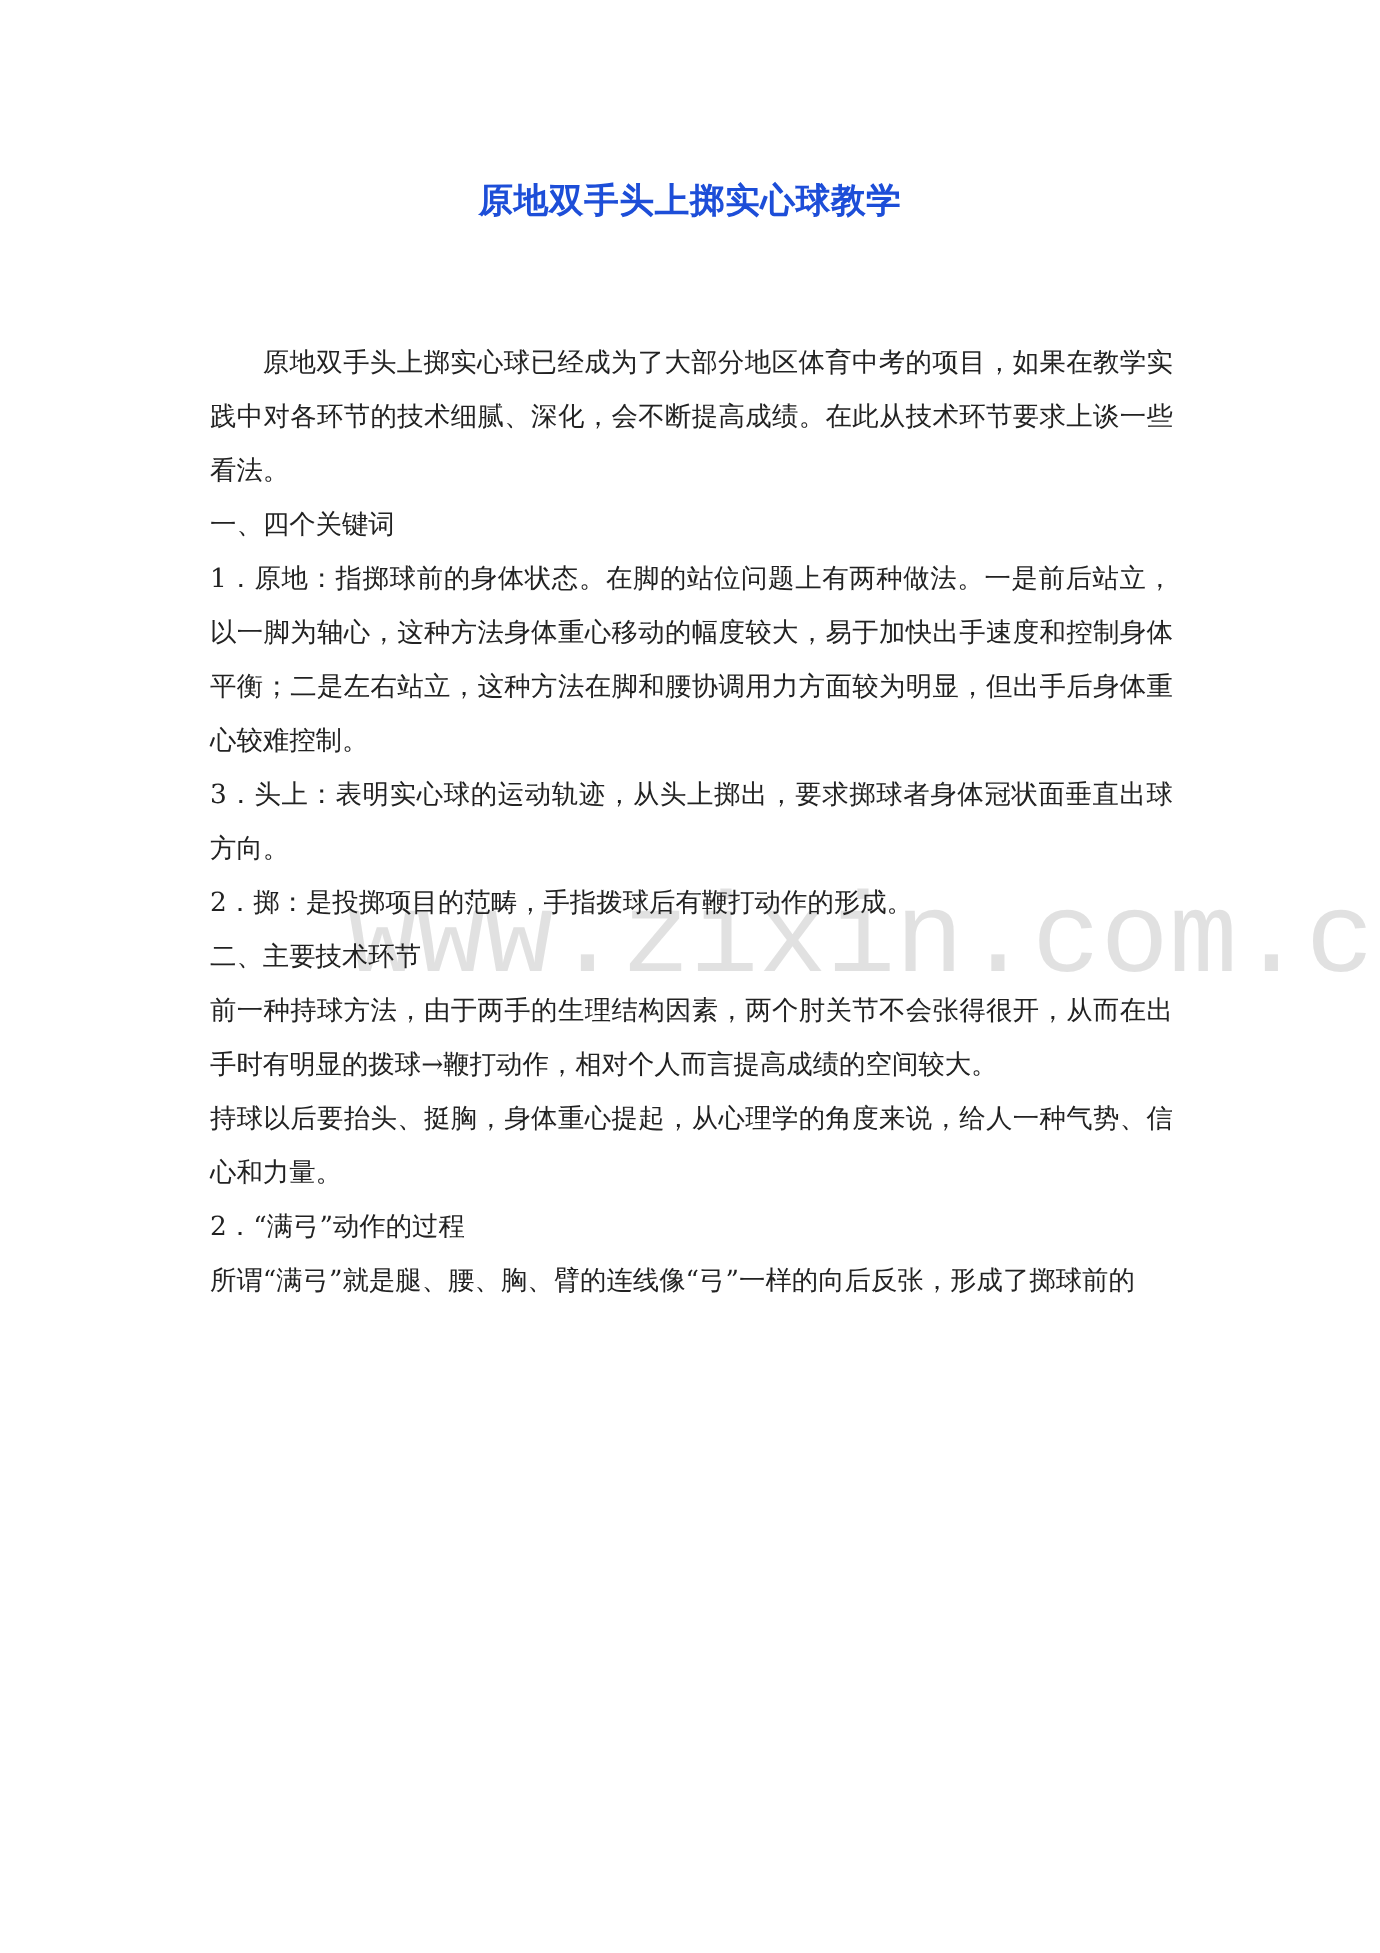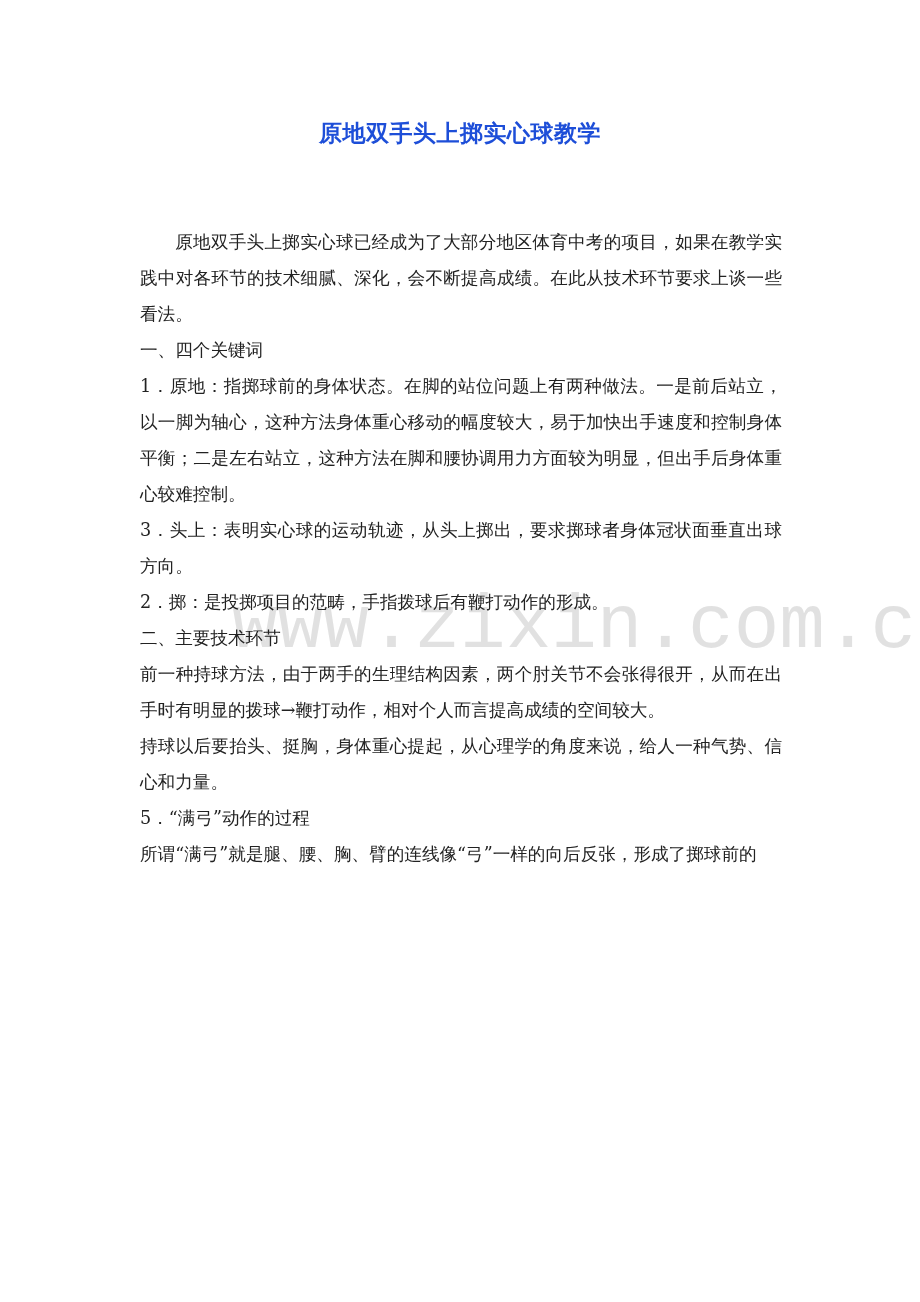--- a/index.html
+++ b/index.html
@@ -77,16 +77,16 @@
 
   <div class="body-text">
     <p class="indent">原地双手头上掷实心球已经成为了大部分地区体育中考的项目，如果在教学实践中对各环节的技术细腻、深化，会不断提高成绩。在此从技术环节要求上谈一些看法。</p>
     <p>一、四个关键词</p>
     <p>1．原地：指掷球前的身体状态。在脚的站位问题上有两种做法。一是前后站立，以一脚为轴心，这种方法身体重心移动的幅度较大，易于加快出手速度和控制身体平衡；二是左右站立，这种方法在脚和腰协调用力方面较为明显，但出手后身体重心较难控制。</p>
     <p>3．头上：表明实心球的运动轨迹，从头上掷出，要求掷球者身体冠状面垂直出球方向。</p>
     <p>2．掷：是投掷项目的范畴，手指拨球后有鞭打动作的形成。</p>
     <p>二、主要技术环节</p>
     <p>前一种持球方法，由于两手的生理结构因素，两个肘关节不会张得很开，从而在出手时有明显的拨球→鞭打动作，相对个人而言提高成绩的空间较大。</p>
     <p>持球以后要抬头、挺胸，身体重心提起，从心理学的角度来说，给人一种气势、信心和力量。</p>
-    <p>5．“满弓”动作的过程</p>
+    <p>2．“满弓”动作的过程</p>
     <p>所谓“满弓”就是腿、腰、胸、臂的连线像“弓”一样的向后反张，形成了掷球前的</p>
   </div>
 </div>
 
 </body></html>

